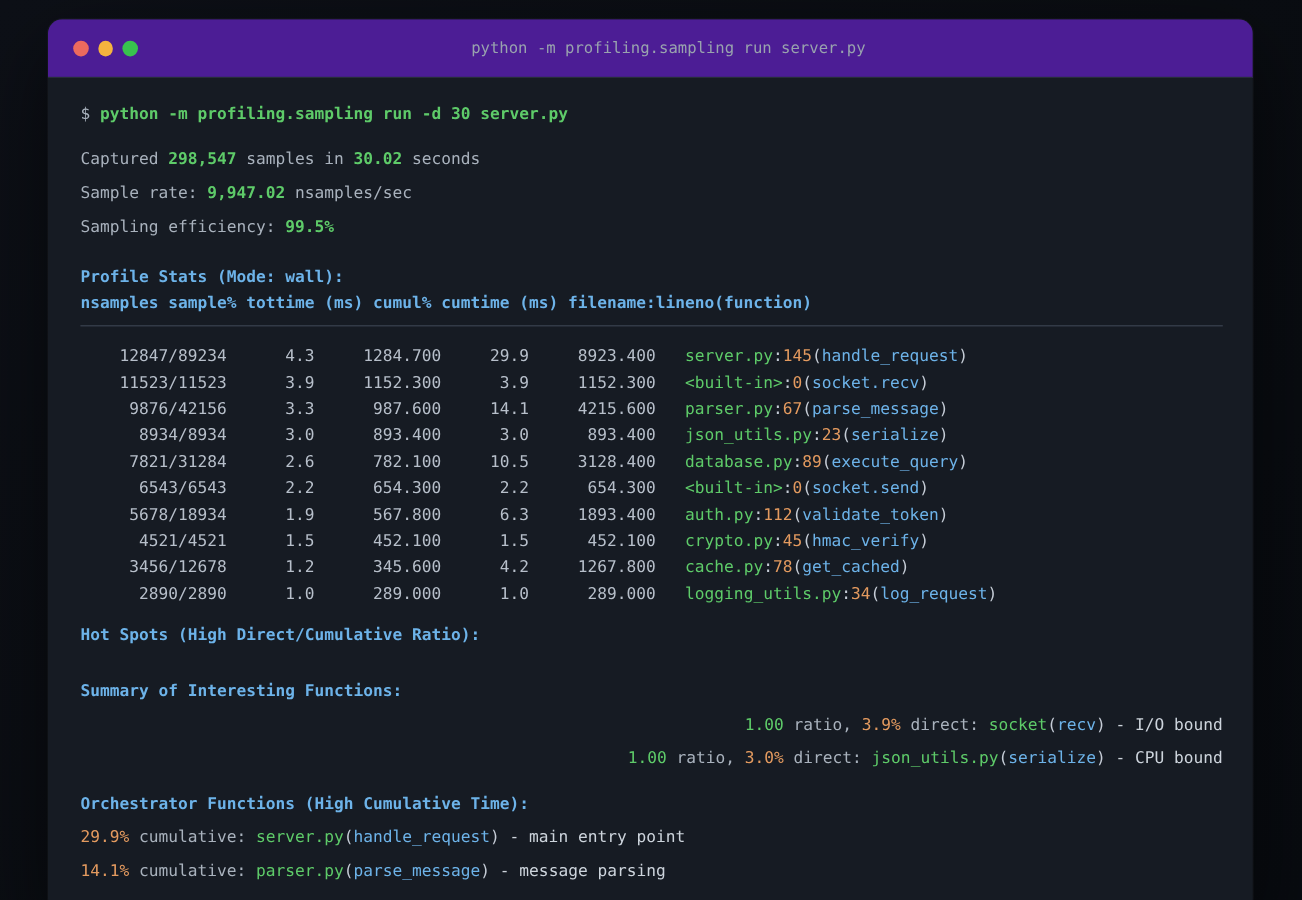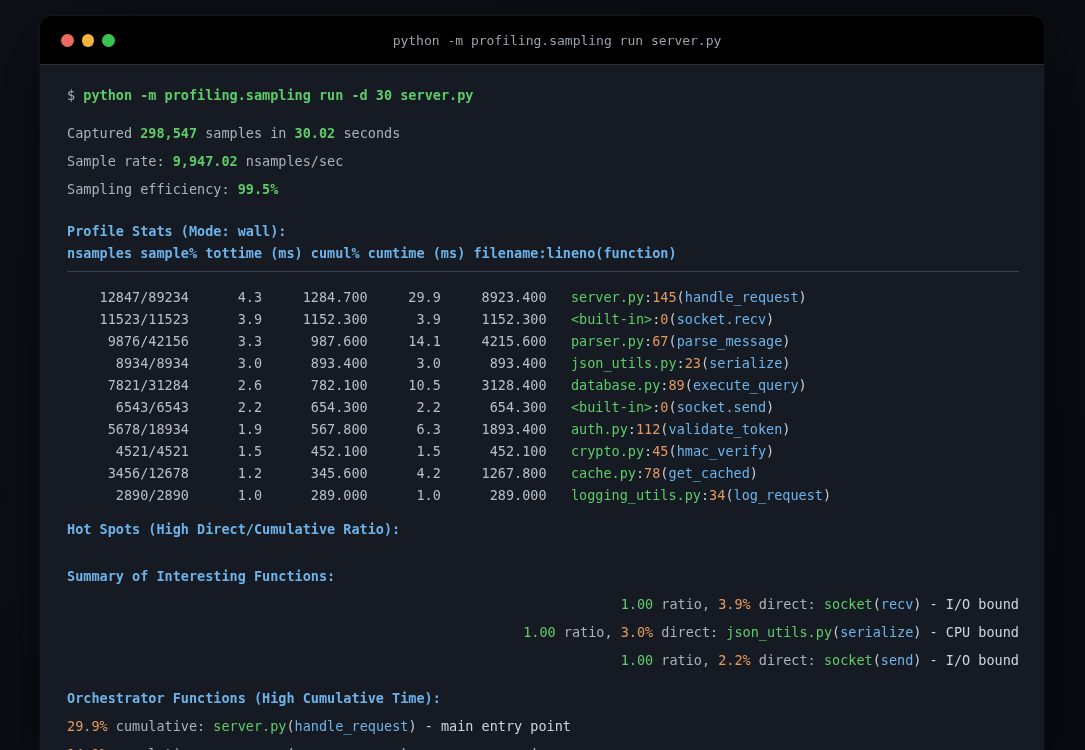--- a/index.html
+++ b/index.html
@@ -13,21 +13,21 @@
     position: absolute; left: 40px; top: 16px;
     width: 1004px; height: 745px;
     background: #161b23;
     border-radius: 12px;
     box-shadow: 0 24px 70px rgba(0,0,0,0.55), 0 0 0 1px rgba(255,255,255,0.035);
     overflow: hidden;
     box-sizing: border-box;
   }
   .titlebar {
     height: 48px;
-    background: #000000;
+    background: #4c1d95;
     border-bottom: 1px solid #272e39;
     display: flex; align-items: center;
   }
   .lights { display: flex; gap: 8px; padding-left: 21px; width: 75px; box-sizing: border-box; }
   .light { width: 13px; height: 13px; border-radius: 50%; display: inline-block; }
   .titlebar-title {
     flex: 1; text-align: center;
     color: #99a3ae; font-size: 13px;
     white-space: pre;
   }
@@ -91,18 +91,17 @@
         <div class="line" data-name="table-row"><span class="c-num">      6543/6543      2.2      654.300      2.2      654.300   </span><span class="c-green">&lt;built-in&gt;</span><span class="c-punct">:</span><span class="c-orange">0</span><span class="c-punct">(</span><span class="c-blue">socket.send</span><span class="c-punct">)</span></div>
         <div class="line" data-name="table-row"><span class="c-num">     5678/18934      1.9      567.800      6.3     1893.400   </span><span class="c-green">auth.py</span><span class="c-punct">:</span><span class="c-orange">112</span><span class="c-punct">(</span><span class="c-blue">validate_token</span><span class="c-punct">)</span></div>
         <div class="line" data-name="table-row"><span class="c-num">      4521/4521      1.5      452.100      1.5      452.100   </span><span class="c-green">crypto.py</span><span class="c-punct">:</span><span class="c-orange">45</span><span class="c-punct">(</span><span class="c-blue">hmac_verify</span><span class="c-punct">)</span></div>
         <div class="line" data-name="table-row"><span class="c-num">     3456/12678      1.2      345.600      4.2     1267.800   </span><span class="c-green">cache.py</span><span class="c-punct">:</span><span class="c-orange">78</span><span class="c-punct">(</span><span class="c-blue">get_cached</span><span class="c-punct">)</span></div>
         <div class="line" data-name="table-row"><span class="c-num">      2890/2890      1.0      289.000      1.0      289.000   </span><span class="c-green">logging_utils.py</span><span class="c-punct">:</span><span class="c-orange">34</span><span class="c-punct">(</span><span class="c-blue">log_request</span><span class="c-punct">)</span></div>
       </div>
     <div class="line" data-name="hot-spots-heading"><span class="c-blue b">Hot Spots (High Direct/Cumulative Ratio):</span></div>
     <div class="line" data-name="summary-heading"><span class="c-blue b">Summary of Interesting Functions:</span></div>
     <div class="line" data-name="hot-spot-line"><span class="c-green">1.00</span><span class="c-gray"> ratio, </span><span class="c-orange">3.9%</span><span class="c-gray"> direct: </span><span class="c-green">socket</span><span class="c-punct">(</span><span class="c-blue">recv</span><span class="c-punct">)</span><span class="c-bright"> - I/O bound</span></div>
     <div class="line" data-name="hot-spot-line"><span class="c-green">1.00</span><span class="c-gray"> ratio, </span><span class="c-orange">3.0%</span><span class="c-gray"> direct: </span><span class="c-green">json_utils.py</span><span class="c-punct">(</span><span class="c-blue">serialize</span><span class="c-punct">)</span><span class="c-bright"> - CPU bound</span></div>
-    <div class="line" data-name="hot-spot-line"><span class="c-green">1.00</span><span class="c-gray"> ratio, </span><span class="c-orange">2.2%</span><span class="c-gray"> direct: </span><span class="c-green">socket</span><span class="c-punct">(</span><span class="c-blue">send</span><span class="c-punct">)</span><span class="c-bright"> - I/O bound</span></div>
     <div class="line" data-name="orchestrator-heading"><span class="c-blue b">Orchestrator Functions (High Cumulative Time):</span></div>
     <div class="line" data-name="orchestrator-line"><span class="c-orange">29.9%</span><span class="c-gray"> cumulative: </span><span class="c-green">server.py</span><span class="c-punct">(</span><span class="c-blue">handle_request</span><span class="c-punct">)</span><span class="c-bright"> - main entry point</span></div>
     <div class="line" data-name="orchestrator-line"><span class="c-orange">14.1%</span><span class="c-gray"> cumulative: </span><span class="c-green">parser.py</span><span class="c-punct">(</span><span class="c-blue">parse_message</span><span class="c-punct">)</span><span class="c-bright"> - message parsing</span></div>
   </div>
 </div>
 
 </body></html>

